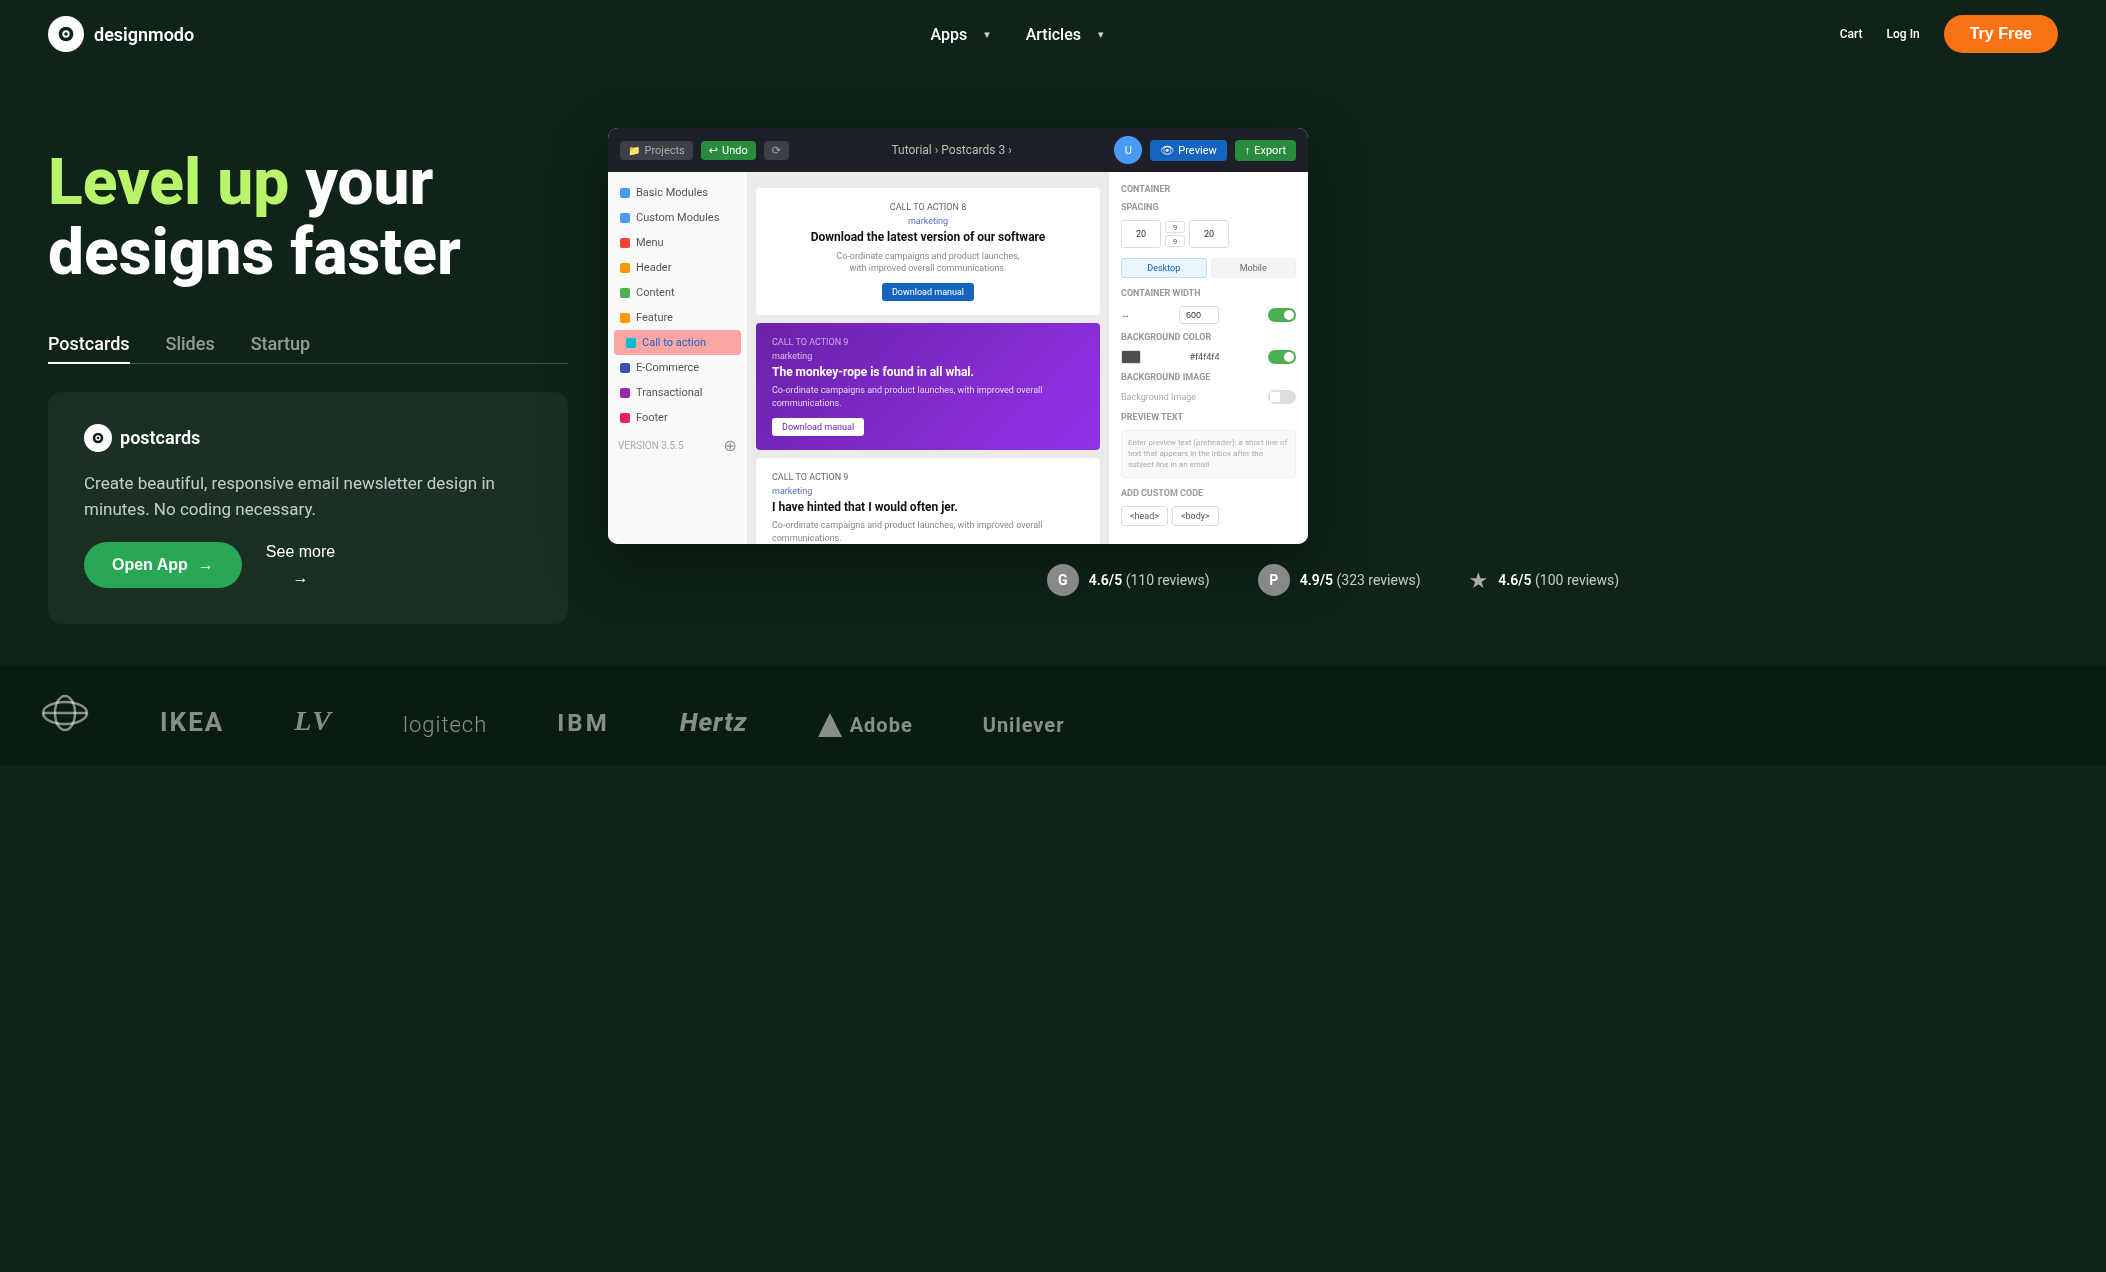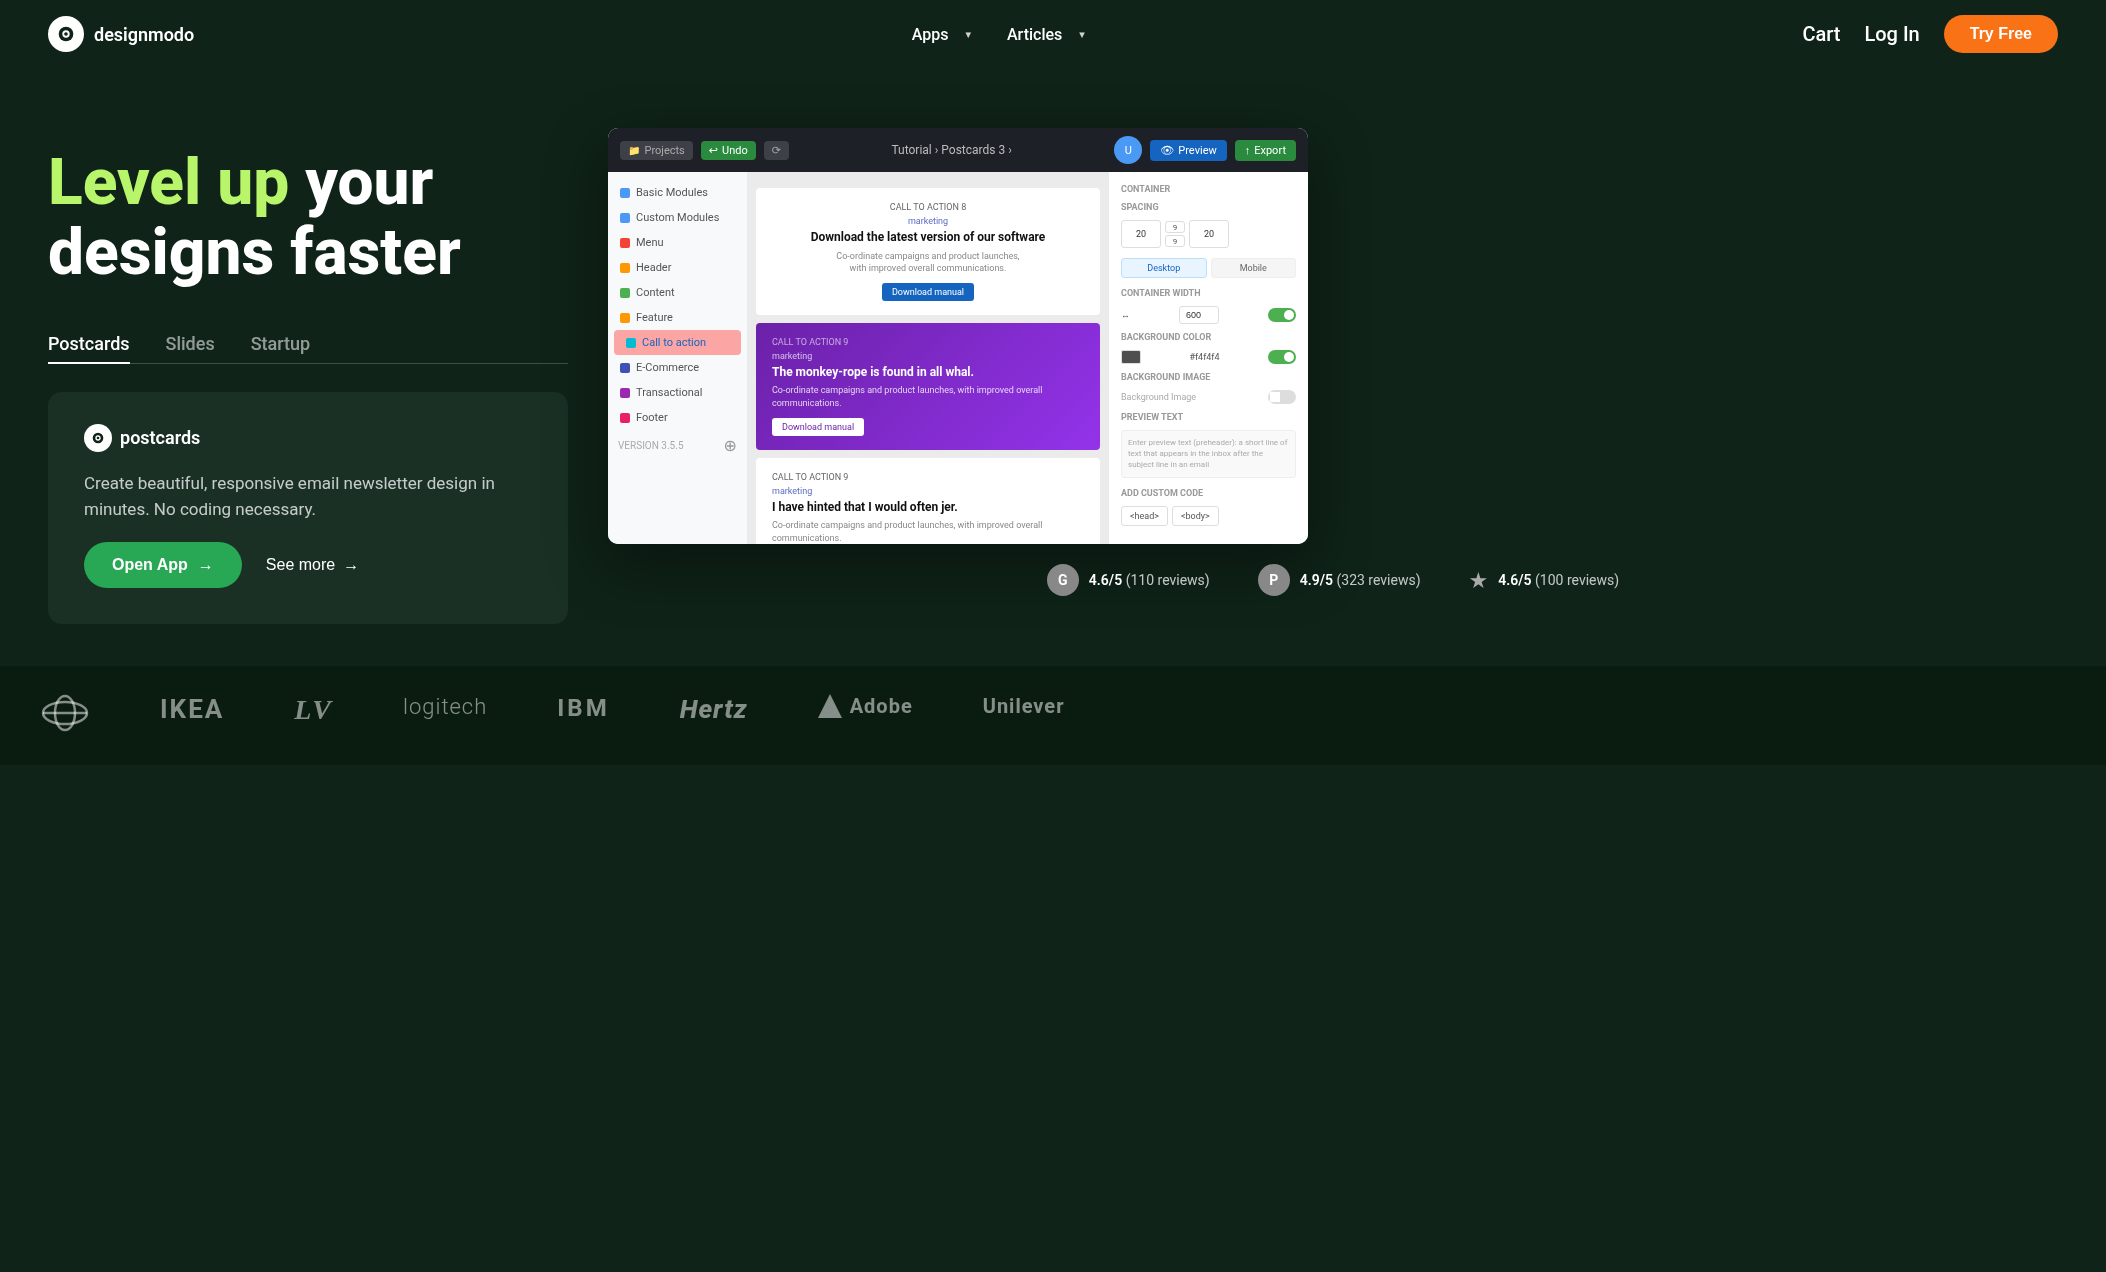--- a/index.html
+++ b/index.html
@@ -66,21 +66,21 @@
       font-size: 11px;
       opacity: 0.8;
     }
     .nav-right {
       display: flex;
       align-items: center;
       gap: 24px;
     }
     .nav-link {
       color: #fff;
-      font-size: 20px;
+      font-size: 12px;
       font-weight: 500;
       text-decoration: none;
       cursor: pointer;
     }
     .btn-try-free {
       background: #f97316;
       color: #fff;
       font-size: 16px;
       font-weight: 600;
       border: none;
@@ -186,20 +186,21 @@
     .btn-see-more {
       color: #fff;
       font-size: 16px;
       font-weight: 500;
       background: none;
       border: none;
       cursor: pointer;
       display: flex;
       align-items: center;
       gap: 8px;
+      flex-direction: column;
     }
 
     
     .hero-right {
       flex: 1;
       position: relative;
     }
     .app-screenshot {
       width: 100%;
       max-width: 700px;
@@ -456,21 +457,21 @@
     
     .brands-bar {
       background: #0a1c10;
       padding: 28px 0;
       overflow: hidden;
       display: flex;
       align-items: center;
     }
     .brands-track {
       display: flex;
-      align-items: flex-start;
+      align-items: flex-end;
       gap: 70px;
       padding: 0 40px;
       white-space: nowrap;
     }
     .brand-logo {
       color: rgba(255,255,255,0.5);
       font-size: 22px;
       font-weight: 700;
       letter-spacing: 1px;
       flex-shrink: 0;

